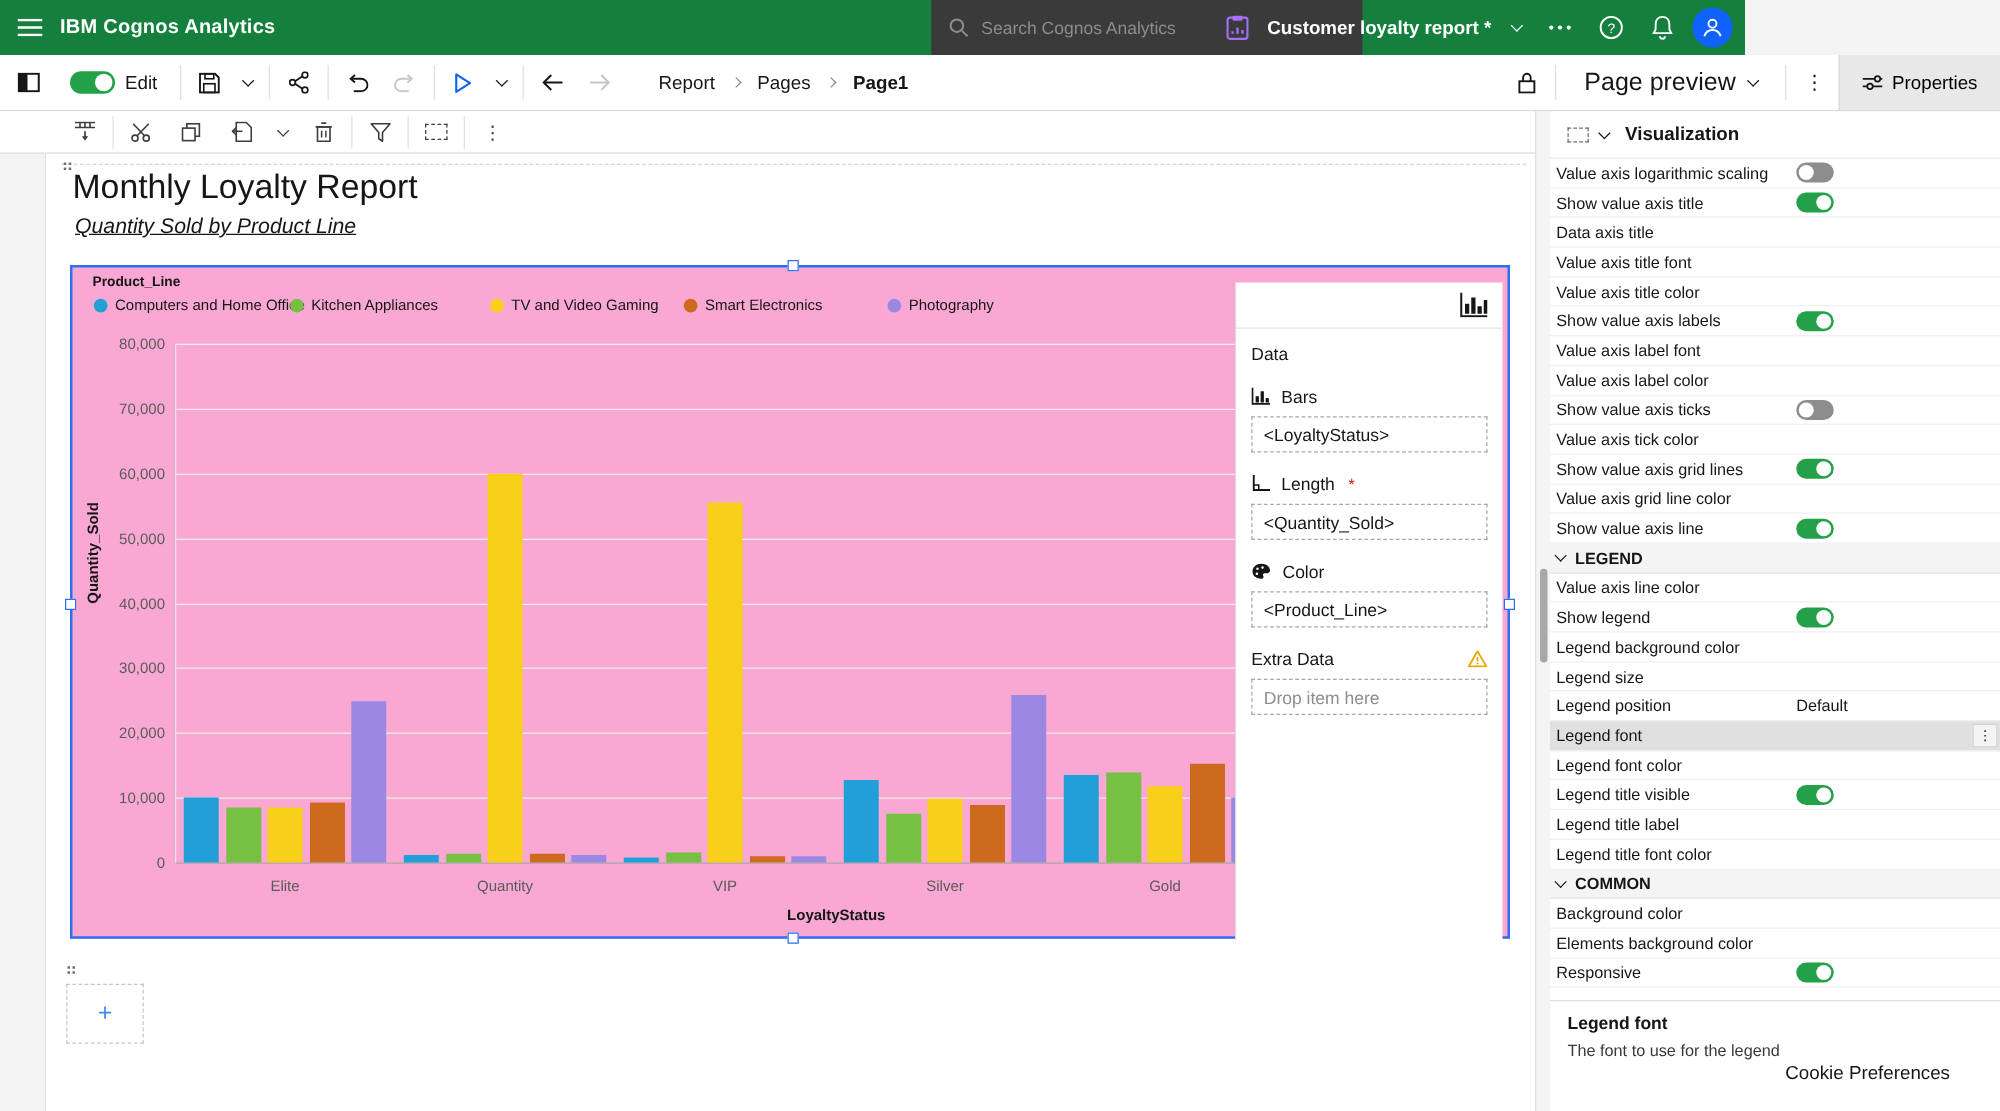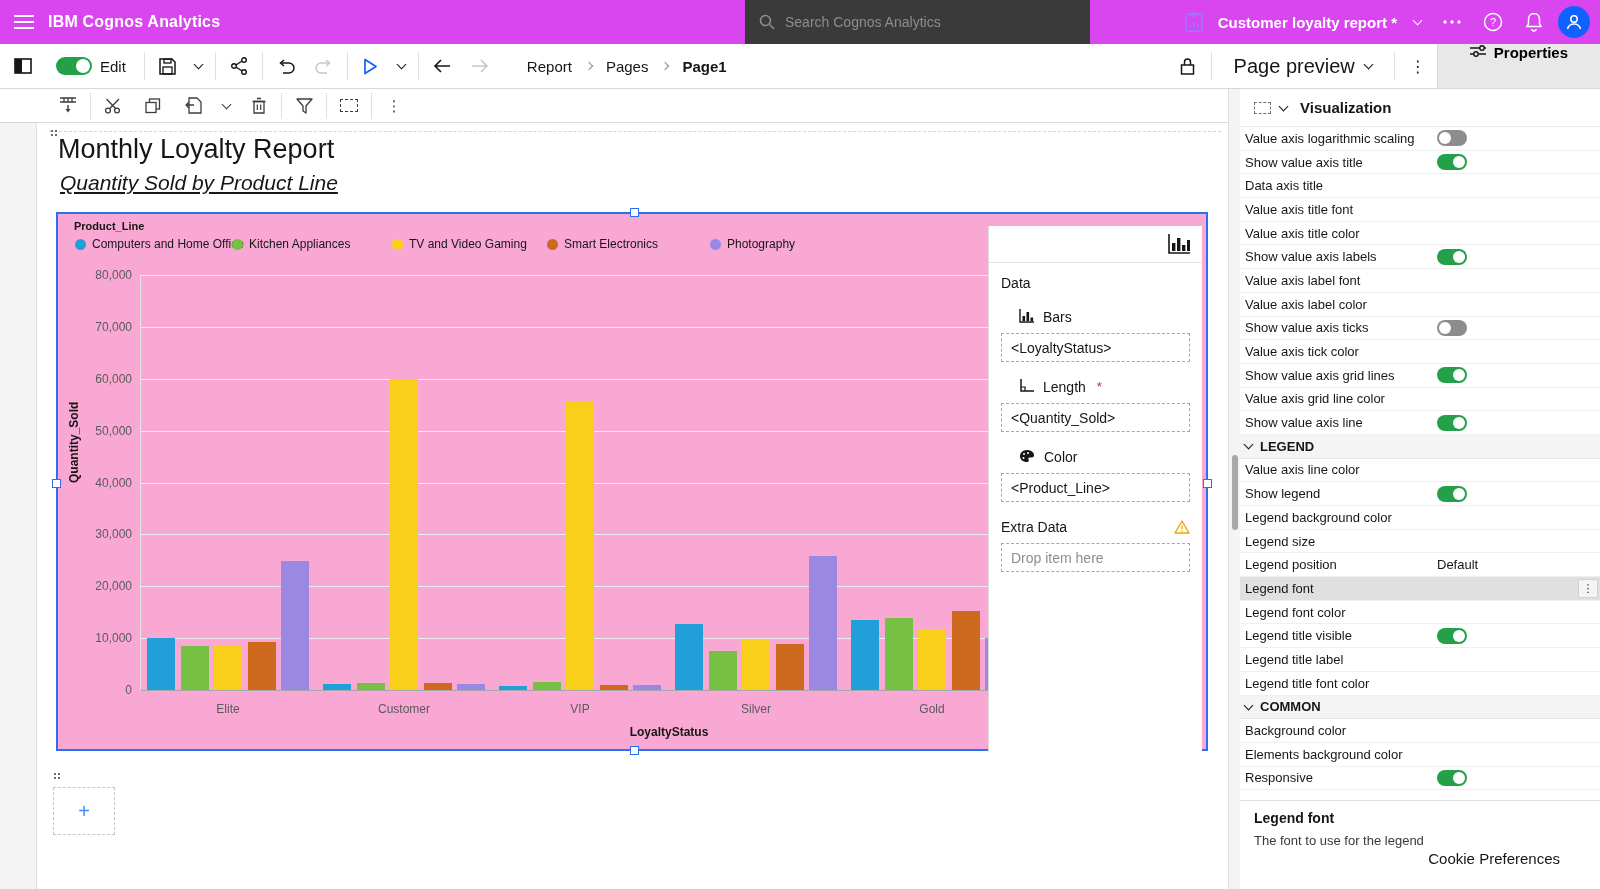--- a/index.html
+++ b/index.html
@@ -1,20 +1,20 @@
 <!DOCTYPE html>
 <html><head>
 <meta charset="utf-8">
 <style>
   *{margin:0;padding:0;box-sizing:border-box;font-family:"Liberation Sans",sans-serif;}
   body{width:1600px;height:889px;overflow:hidden;background:#f4f4f4;}
   .app{position:relative;width:1600px;height:889px;}
 
   
-  .topnav{position:absolute;left:0;top:0;width:1600px;height:44px;background:#d946ef;color:#fff;display:flex;align-items:center;}
+  .topnav{position:absolute;left:0;top:0;width:1396px;height:44px;background:#15803d;color:#fff;display:flex;align-items:center;}
   .hamburger{width:48px;height:44px;display:flex;align-items:center;justify-content:center;cursor:pointer;}
   .app-title{font-size:16px;font-weight:bold;letter-spacing:.2px;}
   .searchbox{position:absolute;left:745px;top:0;width:345px;height:44px;background:#3a3a3a;display:flex;align-items:center;padding:0 14px;gap:10px;}
   .searchbox input{background:transparent;border:none;outline:none;color:#c6c6c6;font-size:14px;width:260px;}
   .searchbox input::placeholder{color:#8d8d8d;}
   .nav-right{position:absolute;right:0;top:0;height:44px;display:flex;align-items:center;gap:0;}
   .nav-item{height:44px;display:flex;align-items:center;justify-content:center;padding:0 11px;cursor:pointer;}
   .report-title{font-size:15px;font-weight:bold;color:#fff;padding:0 6px 0 4px;}
   .avatar{width:32px;height:32px;border-radius:50%;background:#0f62fe;display:flex;align-items:center;justify-content:center;margin:0 10px 0 4px;}
 
@@ -24,35 +24,35 @@
   .tb-icon.disabled{color:#c6c6c6;cursor:default;}
   .tb-sep{width:1px;height:28px;background:#e0e0e0;margin:0 4px;}
   .edit-toggle{width:36px;height:18px;border-radius:9px;background:#24a148;position:relative;cursor:pointer;margin:0 8px 0 14px;}
   .edit-toggle .knob{position:absolute;right:2px;top:2px;width:14px;height:14px;border-radius:50%;background:#fff;}
   .edit-label{font-size:15px;color:#161616;margin-right:14px;}
   .chev{display:inline-block;width:7px;height:7px;border-right:1.6px solid currentColor;border-bottom:1.6px solid currentColor;transform:rotate(45deg);margin-top:-3px;}
   .chev-r{display:inline-block;width:6px;height:6px;border-right:1.4px solid #8d8d8d;border-bottom:1.4px solid #8d8d8d;transform:rotate(-45deg);}
   .breadcrumb{display:flex;align-items:center;gap:14px;font-size:15px;color:#161616;margin-left:28px;}
   .tb-right{position:absolute;right:0;top:0;height:44px;display:flex;align-items:center;}
   .pagepreview{display:flex;align-items:center;gap:10px;font-size:20px;color:#161616;padding:0 18px;cursor:pointer;}
-  .props-btn{height:44px;background:#e8e8e8;display:flex;align-items:flex-start;gap:8px;font-size:15px;padding:0 32px;cursor:pointer;border-left:1px solid #d8d8d8;font-weight:bold;}
+  .props-btn{height:44px;background:#e8e8e8;display:flex;align-items:center;gap:8px;font-size:15px;padding:0 18px;cursor:pointer;border-left:1px solid #d8d8d8;}
 
   
   .toolbar2{position:absolute;left:0;top:89px;width:1228px;height:34px;background:#fff;border-bottom:1px solid #d8d8d8;display:flex;align-items:center;padding-left:48px;}
   .tb2-icon{width:40px;height:30px;display:flex;align-items:center;justify-content:center;cursor:pointer;color:#3d3d3d;}
   .tb2-sep{width:1px;height:26px;background:#e0e0e0;margin:0 2px;}
 
   
   .left-strip{position:absolute;left:0;top:123px;width:37px;height:766px;background:#f4f4f4;border-right:1px solid #e0e0e0;}
   .canvas{position:absolute;left:37px;top:123px;width:1191px;height:766px;background:#fff;overflow:hidden;}
   .page-dash{position:absolute;left:12px;top:8px;width:1172px;border-top:1px dashed #d4d4d4;}
   .drag-dots{position:absolute;width:8px;height:8px;}
   .drag-dots::before{content:"";position:absolute;width:2px;height:2px;background:#6f6f6f;box-shadow:4px 0 #6f6f6f,0 4px #6f6f6f,4px 4px #6f6f6f;}
   .rpt-title{position:absolute;left:21px;top:11px;font-size:27px;font-weight:500;color:#161616;}
-  .rpt-subtitle{position:absolute;left:23px;top:48px;font-size:21px;font-style:italic;text-decoration:underline;color:#161616;}
+  .rpt-subtitle{position:absolute;left:23px;top:48px;font-size:17px;font-style:italic;text-decoration:underline;color:#161616;}
 
   
   .viz{position:absolute;left:19px;top:89px;width:1152px;height:539px;background:#f9a8d4;border:2px solid #2d6ff0;}
   .handle{position:absolute;width:9px;height:9px;background:#fff;border:1.5px solid #2d6ff0;z-index:30;}
   .legend-title{position:absolute;left:16px;top:6px;font-size:11px;font-weight:bold;color:#161616;}
   .legend-item{position:absolute;top:23px;display:flex;align-items:center;gap:6px;font-size:12px;color:#161616;}
   .legend-dot{width:11px;height:11px;border-radius:50%;}
   .ylab{position:absolute;left:4px;top:250px;width:24px;font-size:12px;font-weight:bold;color:#161616;transform:rotate(-90deg);transform-origin:center;white-space:nowrap;text-align:center;}
   .ytick{position:absolute;width:52px;text-align:right;font-size:12px;color:#5a5a5a;}
   .plot{position:absolute;left:82px;top:61px;width:1057px;height:415px;border-left:1px solid #e3e3e3;}
@@ -60,21 +60,21 @@
   .gridline.zero{background:#a8a8a8;}
   .bar{position:absolute;bottom:0;width:28px;}
   .xlab{position:absolute;width:120px;text-align:center;font-size:12px;color:#5a5a5a;top:427px;}
   .xaxis-title{position:absolute;top:450px;width:200px;text-align:center;font-size:12px;font-weight:bold;color:#161616;}
 
   
   .data-panel{position:absolute;left:930px;top:12px;width:214px;height:526px;background:#fff;border-left:1px solid #dcdcdc;z-index:20;}
   .dp-iconrow{height:37px;border-bottom:1px solid #e3e3e3;display:flex;align-items:center;justify-content:flex-end;padding-right:12px;}
   .dp-body{padding:12px;}
   .dp-title{font-size:14px;color:#161616;margin-bottom:18px;}
-  .slot-label{display:flex;align-items:flex-start;gap:9px;font-size:14px;color:#161616;margin-bottom:8px;margin-left:18px;}
+  .slot-label{display:flex;align-items:center;gap:9px;font-size:14px;color:#161616;margin-bottom:8px;}
   .req{color:#da1e28;font-size:13px;margin-left:2px;}
   .slot-box{border:1px dashed #a8a8a8;height:29px;display:flex;align-items:center;padding:0 9px;font-size:14px;color:#161616;margin-bottom:17px;cursor:pointer;}
   .slot-box.placeholder{color:#8d8d8d;}
   .extra-row{display:flex;align-items:center;justify-content:space-between;font-size:14px;color:#161616;margin-bottom:8px;}
 
   
   .add-box{position:absolute;left:16px;top:664px;width:62px;height:48px;border:1px dashed #c6c6c6;display:flex;align-items:center;justify-content:center;cursor:pointer;}
   .add-plus{color:#4589ff;font-size:20px;font-weight:400;line-height:1;}
 
   
@@ -374,21 +374,21 @@
           <div class="bar" title="Elite / Kitchen Appliances: 8,500" style="left: 39.5px; height: 44.0938px; background: rgb(118, 192, 67);"></div>
           <div class="bar" title="Elite / TV and Video Gaming: 8,500" style="left: 73px; height: 44.0938px; background: rgb(249, 208, 25);"></div>
           <div class="bar" title="Elite / Smart Electronics: 9,200" style="left: 106.5px; height: 47.725px; background: rgb(205, 106, 30);"></div>
           <div class="bar" title="Elite / Photography: 24,800" style="left: 140px; height: 128.65px; background: rgb(155, 136, 226);"></div>
           <div class="xlab" style="left: 27px;">Elite</div>
           <div class="bar" title="Platinum / Computers and Home Office: 1,200" style="left: 182px; height: 6.225px; background: rgb(33, 159, 217);"></div>
           <div class="bar" title="Platinum / Kitchen Appliances: 1,400" style="left: 215.5px; height: 7.2625px; background: rgb(118, 192, 67);"></div>
           <div class="bar" title="Platinum / TV and Video Gaming: 60,000" style="left: 249px; height: 311.25px; background: rgb(249, 208, 25);"></div>
           <div class="bar" title="Platinum / Smart Electronics: 1,400" style="left: 282.5px; height: 7.2625px; background: rgb(205, 106, 30);"></div>
           <div class="bar" title="Platinum / Photography: 1,100" style="left: 316px; height: 5.70625px; background: rgb(155, 136, 226);"></div>
-          <div class="xlab" style="left: 203px;">Customer</div>
+          <div class="xlab" style="left: 203px;">Quantity</div>
           <div class="bar" title="VIP / Computers and Home Office: 800" style="left: 358px; height: 4.15px; background: rgb(33, 159, 217);"></div>
           <div class="bar" title="VIP / Kitchen Appliances: 1,500" style="left: 391.5px; height: 7.78125px; background: rgb(118, 192, 67);"></div>
           <div class="bar" title="VIP / TV and Video Gaming: 55,500" style="left: 425px; height: 287.906px; background: rgb(249, 208, 25);"></div>
           <div class="bar" title="VIP / Smart Electronics: 900" style="left: 458.5px; height: 4.66875px; background: rgb(205, 106, 30);"></div>
           <div class="bar" title="VIP / Photography: 1,000" style="left: 492px; height: 5.1875px; background: rgb(155, 136, 226);"></div>
           <div class="xlab" style="left: 379px;">VIP</div>
           <div class="bar" title="Silver / Computers and Home Office: 12,800" style="left: 534px; height: 66.4px; background: rgb(33, 159, 217);"></div>
           <div class="bar" title="Silver / Kitchen Appliances: 7,500" style="left: 567.5px; height: 38.9062px; background: rgb(118, 192, 67);"></div>
           <div class="bar" title="Silver / TV and Video Gaming: 9,800" style="left: 601px; height: 50.8375px; background: rgb(249, 208, 25);"></div>
           <div class="bar" title="Silver / Smart Electronics: 8,800" style="left: 634.5px; height: 45.65px; background: rgb(205, 106, 30);"></div>

